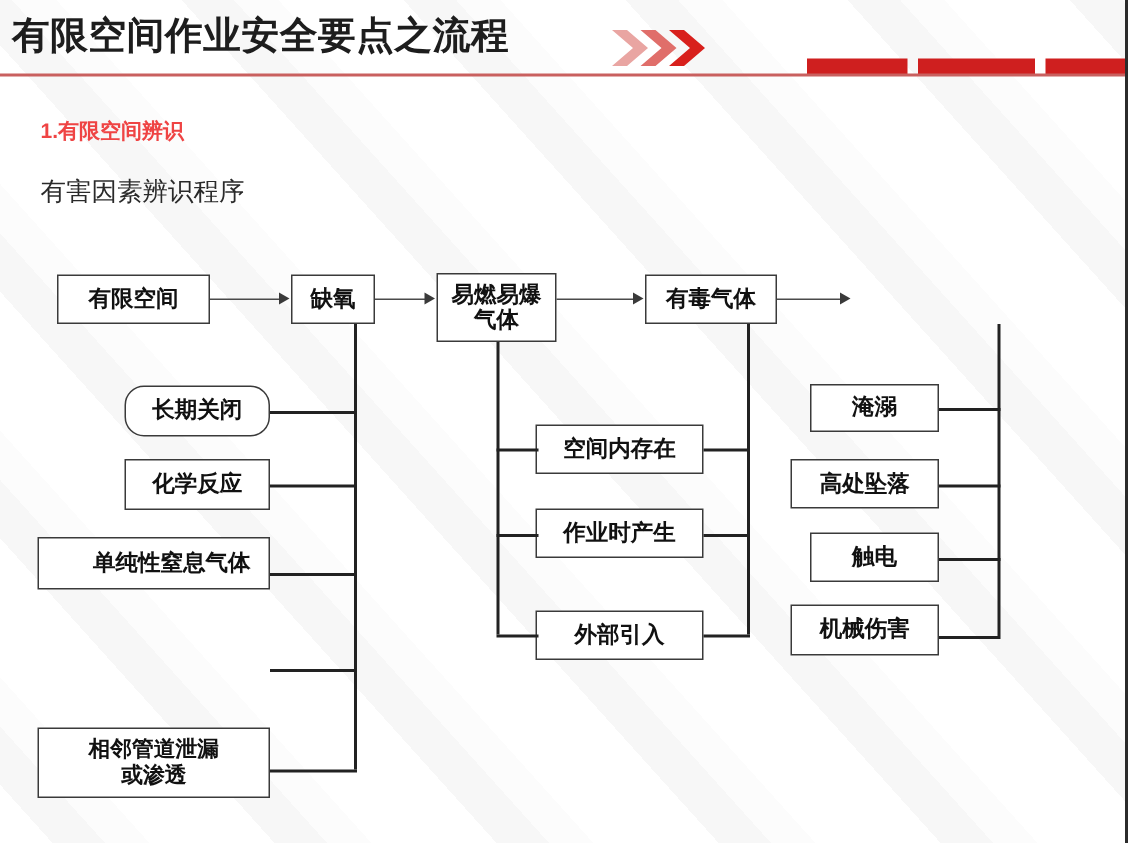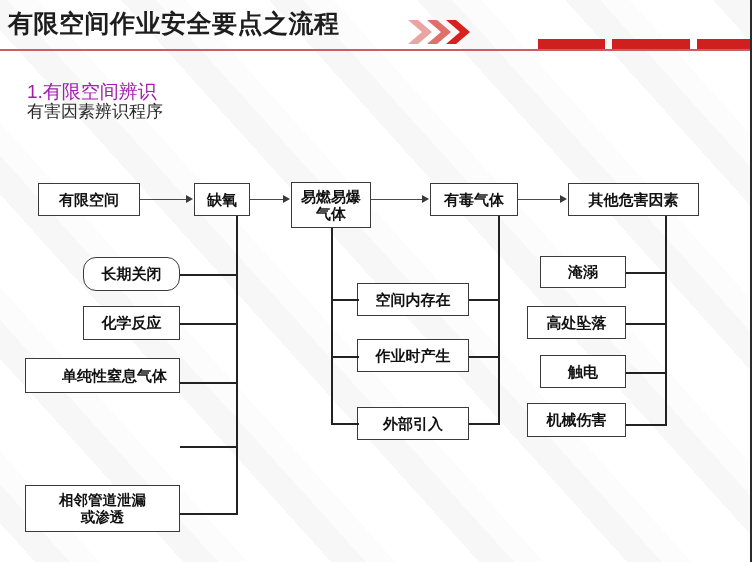--- a/index.html
+++ b/index.html
@@ -43,24 +43,24 @@
   }
   .chev { position: absolute; top: 0; }
   #header-rule {
     position: absolute; left: 0; top: 49px; width: 752px; height: 1.5px;
     background: #c9605f;
   }
   .redblock { position: absolute; top: 39px; height: 11px; background: #cf1f1f; }
   
   #sec-num-title {
     position: absolute; left: 27px; top: 79px;
-    font-size: 19px; font-weight: normal; color: #a21caf; white-space: nowrap;
+    font-size: 14px; font-weight: bold; color: #ef4444; white-space: nowrap;
   }
   #sec-sub-title {
-    position: absolute; left: 27px; top: 100px;
+    position: absolute; left: 27px; top: 116px;
     font-size: 17px; font-weight: normal; color: #2a2a2a; white-space: nowrap;
   }
   
   #chart { position: absolute; left: 0; top: 0; width: 636px; height: 562px; }
   .node {
     position: absolute;
     border: 1.6px solid #3a3a3a;
     background: #ffffff;
     display: flex; align-items: center; justify-content: center;
     text-align: center;
@@ -108,21 +108,20 @@
   <div id="sec-num-title">1.有限空间辨识</div>
   <div id="sec-sub-title">有害因素辨识程序</div>
 
   <div id="chart">
 
     <div class="node t1" style="left:38px;top:183px;width:102px;height:33px;">有限空间</div>
     <div class="node t1" style="left:194px;top:183px;width:56px;height:33px;">缺氧</div>
     <div class="node t1" style="left:430px;top:183px;width:88px;height:33px;">有毒气体</div>
     <div class="node t1" style="left:291px;top:182px;width:80px;height:46px;">易燃易爆
 气体</div>
-    <div class="node t1" style="left:568px;top:183px;width:131px;height:33px;">其他危害因素</div>
 
     <div class="arrowline" style="left:140px;top:199px;width:50px;"></div>
     <div class="arrowhead" style="left:186px;top:195px;"></div>
 
     <div class="arrowline" style="left:250px;top:199px;width:37px;"></div>
     <div class="arrowhead" style="left:283px;top:195px;"></div>
 
     <div class="arrowline" style="left:371px;top:199px;width:55px;"></div>
     <div class="arrowhead" style="left:422px;top:195px;"></div>
 

